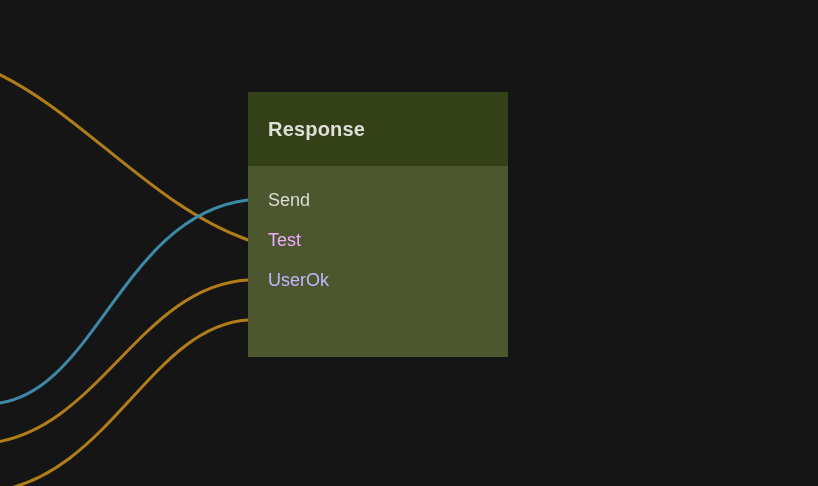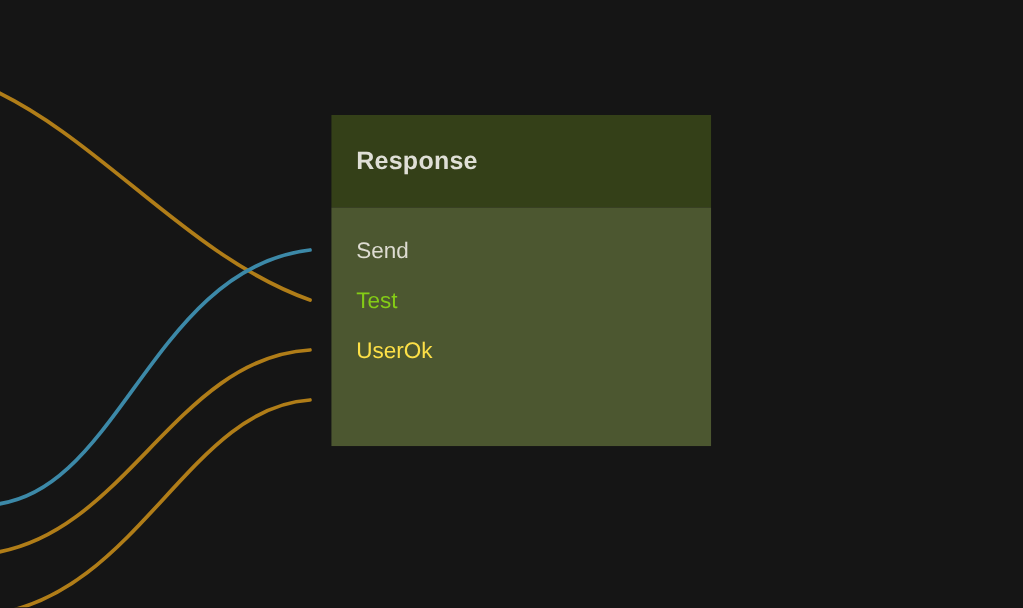--- a/index.html
+++ b/index.html
@@ -22,27 +22,26 @@
     left: 0;
     top: 0;
     width: 818px;
     height: 486px;
     pointer-events: none;
   }
   .node {
     position: absolute;
     left: 248px;
     top: 92px;
-    width: 304px;
+    width: 260px;
     height: 265px;
     box-sizing: border-box;
     display: flex;
     flex-direction: column;
     overflow: hidden;
-    margin-left: 17px;
   }
   .node-header {
     height: 74px;
     background: #344018;
     display: flex;
     align-items: center;
     padding-left: 20px;
     box-sizing: border-box;
   }
   .node-title {
@@ -95,23 +94,23 @@
     <div class="node-body" style="background: rgb(76, 87, 48);">
 
       <div class="port-row">
 
         <span class="port-label" style="color: rgb(222, 220, 210);">Send</span>
       </div>
 
 
       <div class="port-row">
 
-        <span class="port-label" style="color: #84cc16;">Test</span>
+        <span class="port-label" style="color: #f0abfc;">Test</span>
       </div>
 
       <div class="port-row">
 
-        <span class="port-label" style="color: #fde047;">UserOk</span>
+        <span class="port-label" style="color: #c4b5fd;">UserOk</span>
       </div>
 
     </div>
   </div>
 </div>
 
 </body></html>

